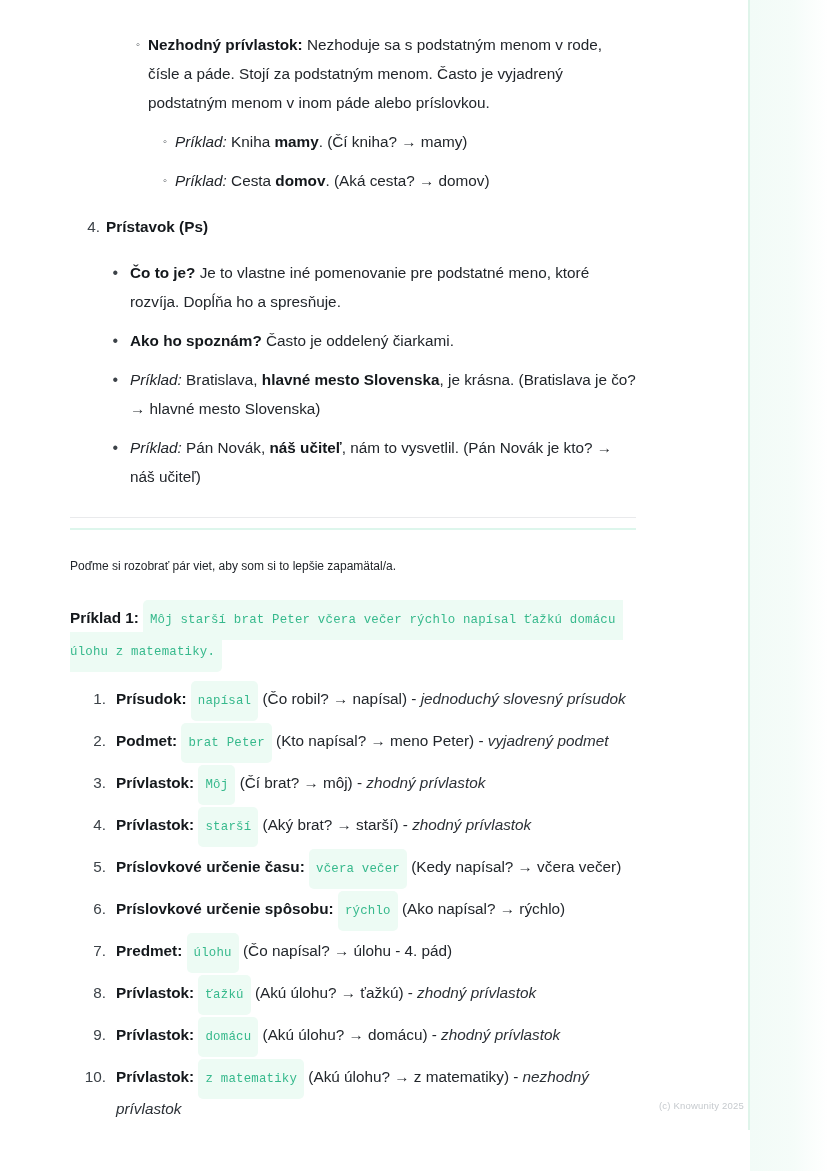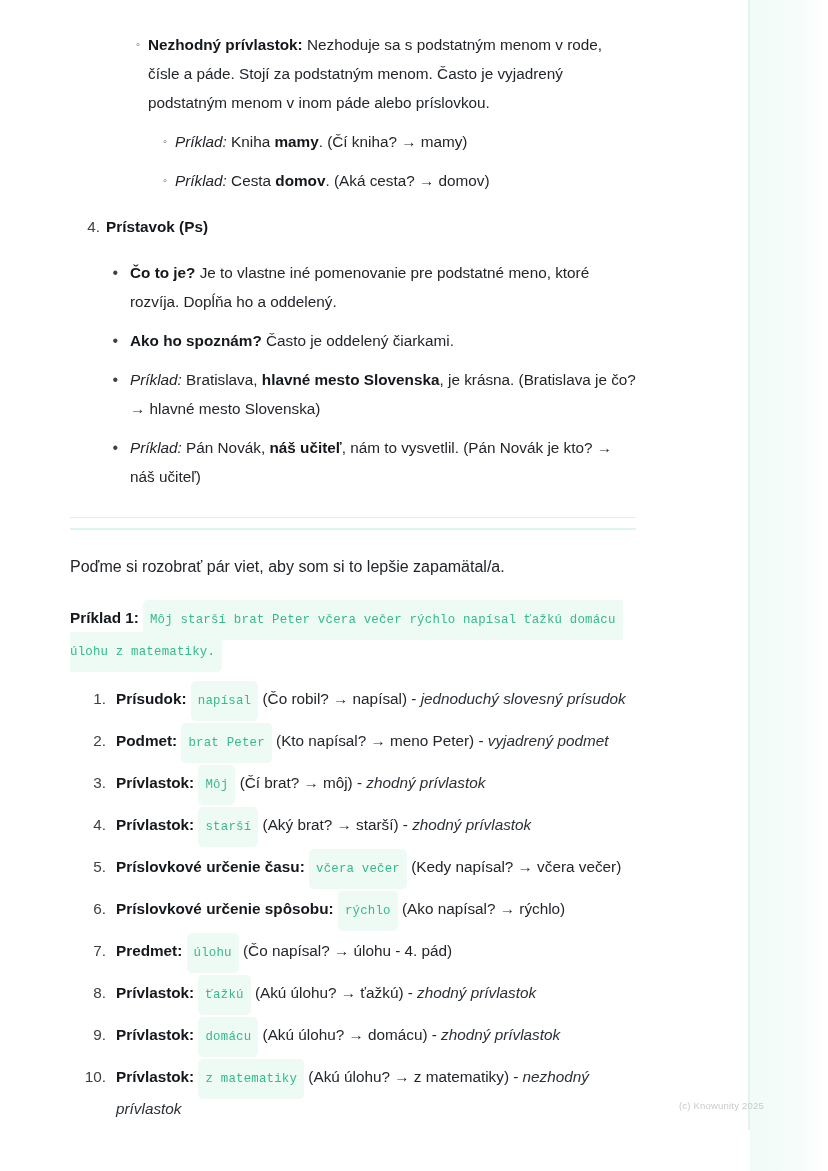--- a/index.html
+++ b/index.html
@@ -119,38 +119,38 @@
     margin: 27px 0 0 0;
     line-height: 34px;
   }
   .section-underline {
     height: 2px;
     background: #ddf6ec;
     margin-top: 10px;
   }
 
   .para {
-    font-size: 16px;
+    font-size: 12px;
     line-height: 29px;
     color: #22262b;
     margin-top: 22px;
   }
 
   .example-line {
     font-size: 15.3px;
     line-height: 29px;
     margin-top: 22px;
     color: #22262b;
   }
   .example-line .lbl { font-weight: 700; color: #14181c; margin-right: 4px; }
 
   
   .watermark {
     position: absolute;
-    left: 679px;
+    left: 659px;
     top: 1100px;
     font-size: 9.5px;
     color: #c6cace;
     letter-spacing: .2px;
     white-space: nowrap;
     font-family: "Liberation Sans", sans-serif;
   }
 </style>
 </head>
 <body>
@@ -175,21 +175,21 @@
     <i>Príklad:</i><span> Cesta </span><b>domov</b><span>. (Aká cesta? → domov)</span>
   </div>
 
   <div class="li lvl-num gap-md">
     <span class="marker">4.</span>
     <b>Prístavok (Ps)</b>
   </div>
 
   <div class="li lvl-dot gap-md">
     <span class="marker">•</span>
-    <b>Čo to je?</b><span> Je to vlastne iné pomenovanie pre podstatné meno, ktoré rozvíja. Dopĺňa ho a oddelený.</span>
+    <b>Čo to je?</b><span> Je to vlastne iné pomenovanie pre podstatné meno, ktoré rozvíja. Dopĺňa ho a spresňuje.</span>
   </div>
 
   <div class="li lvl-dot gap-sm">
     <span class="marker">•</span>
     <b>Ako ho spoznám?</b><span> Často je oddelený čiarkami.</span>
   </div>
 
   <div class="li lvl-dot gap-sm">
     <span class="marker">•</span>
     <i>Príklad:</i><span> Bratislava, </span><b>hlavné mesto Slovenska</b><span>, je krásna. (Bratislava je čo? → hlavné mesto Slovenska)</span>

